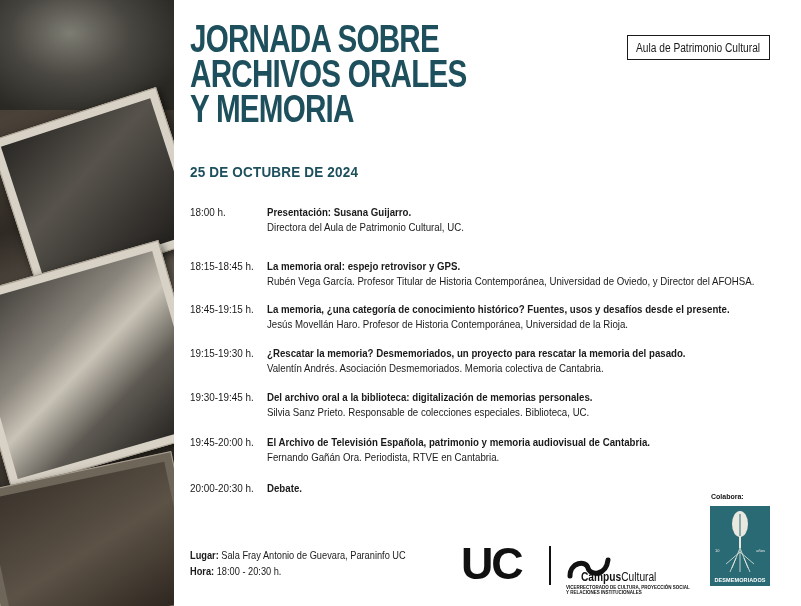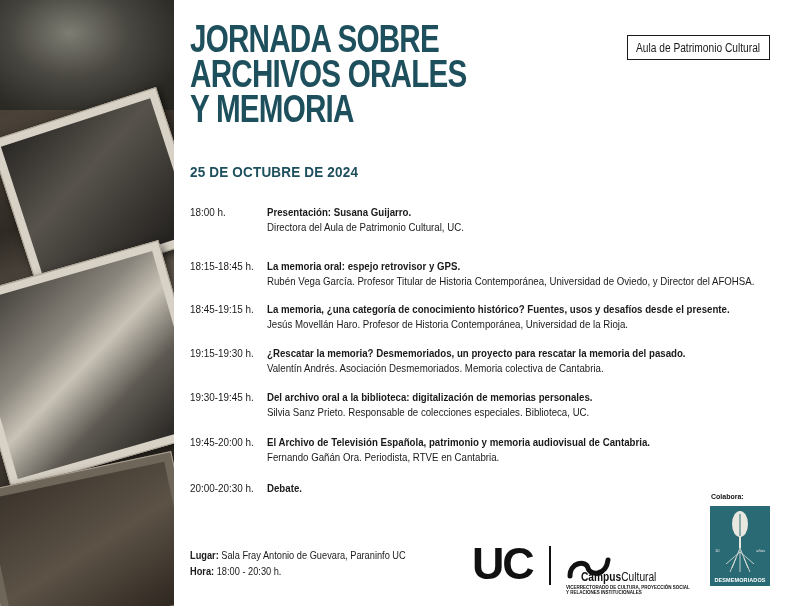--- a/index.html
+++ b/index.html
@@ -70,21 +70,21 @@
     .row .speaker {
       white-space: nowrap; transform: scaleX(0.88); transform-origin: left top; display: block;
     }
 
     
     .venue { position: absolute; left: 190px; top: 547px; font-size: 10.5px; line-height: 16px; white-space: nowrap; transform: scaleX(0.88); transform-origin: left top; }
     .venue b { font-weight: bold; }
 
     
     .uc-logo {
-      position: absolute; left: 472px; top: 543px; height: 42px;
+      position: absolute; left: 461px; top: 543px; height: 42px;
       font-weight: bold; font-size: 44px; line-height: 42px; color: #111;
       letter-spacing: -2px; transform: scaleX(1.02); transform-origin: left top;
     }
     .logo-divider { position: absolute; left: 549px; top: 546px; width: 2px; height: 39px; background: #111; }
 
     .campus-logo { position: absolute; left: 563px; top: 556px; width: 120px; height: 42px; }
     .campus-mark { position: absolute; left: 3px; top: 0px; width: 48px; height: 24px; }
     .campus-name {
       position: absolute; left: 18px; top: 14px; font-weight: bold; font-size: 12px;
       white-space: nowrap; transform: scaleX(0.85); transform-origin: left top; color: #111;

